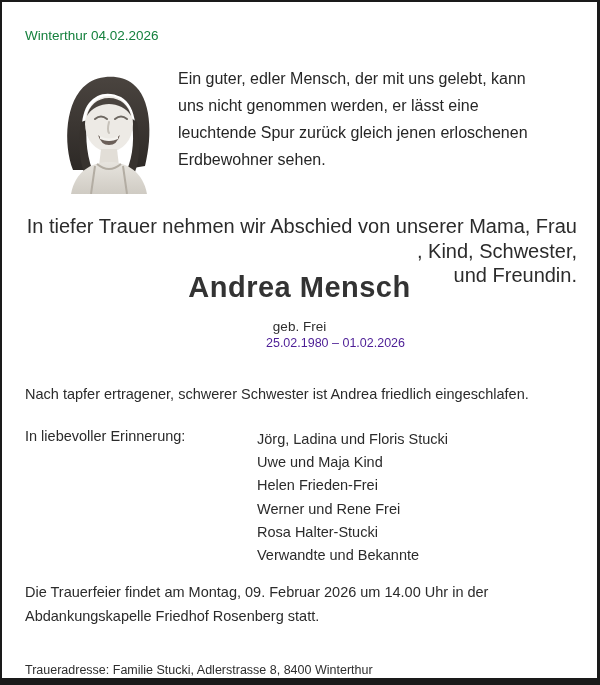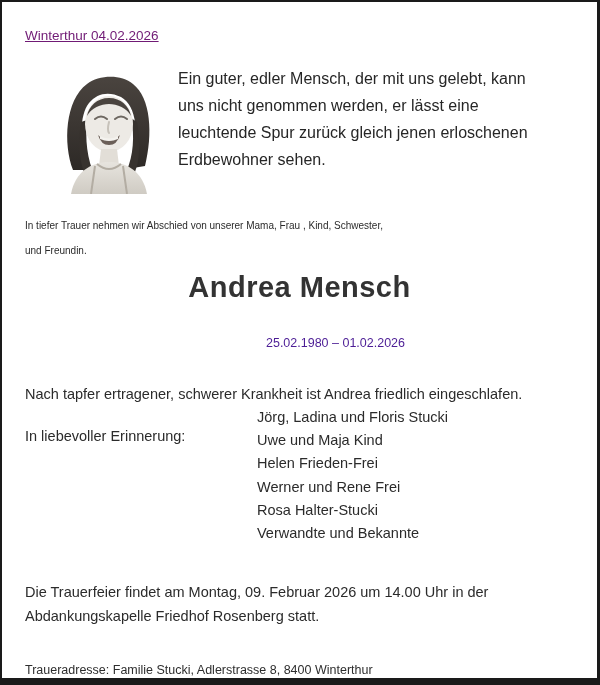--- a/index.html
+++ b/index.html
@@ -18,22 +18,21 @@
     border-color: #1a1a1a;
     border-width: 2px 3px 7px 2px;
     color: #2b2b2b;
     overflow: hidden;
   }
   .dateline {
     position: absolute;
     left: 23px;
     top: 26px;
     font-size: 13.5px;
-    color: #701a75;
-    text-decoration: underline;
+    color: #15803d;
   }
   .photo {
     position: absolute;
     left: 55px;
     top: 70px;
     width: 103px;
     height: 122px;
   }
   .quote {
     position: absolute;
@@ -42,22 +41,23 @@
     width: 400px;
     font-size: 16px;
     line-height: 27px;
     color: #262626;
   }
   .intro {
     position: absolute;
     left: 23px;
     top: 212px;
     width: 552px;
-    font-size: 10px;
+    font-size: 20px;
     line-height: 24.5px;
+    text-align: right;
   }
   .name {
     position: absolute;
     left: 0;
     top: 269px;
     width: 100%;
     margin: 0;
     text-align: center;
     font-size: 29px;
     font-weight: 700;
@@ -92,21 +92,21 @@
   }
   .memory-label {
     position: absolute;
     left: 23px;
     top: 426px;
     font-size: 14.5px;
   }
   .mourners {
     position: absolute;
     left: 255px;
-    top: 404px;
+    top: 426px;
     font-size: 14.5px;
     line-height: 23.2px;
   }
   .funeral {
     position: absolute;
     left: 23px;
     top: 578px;
     width: 530px;
     font-size: 14.5px;
     line-height: 24px;
@@ -169,23 +169,24 @@
     <div>leuchtende Spur zurück gleich jenen erloschenen</div>
     <div>Erdbewohner sehen.</div>
   </div>
 
   <div class="intro">
     <div>In tiefer Trauer nehmen wir Abschied von unserer Mama, Frau , Kind, Schwester,</div>
     <div>und Freundin.</div>
   </div>
 
   <h1 class="name">Andrea Mensch</h1>
+  <div class="maiden">geb. Frei</div>
   <div class="dates">25.02.1980 – 01.02.2026</div>
 
-  <div class="death-note">Nach tapfer ertragener, schwerer Krankheit ist Andrea friedlich eingeschlafen.</div>
+  <div class="death-note">Nach tapfer ertragener, schwerer Schwester ist Andrea friedlich eingeschlafen.</div>
 
   <div class="memory-label">In liebevoller Erinnerung:</div>
   <div class="mourners">
     <div>Jörg, Ladina und Floris Stucki</div>
     <div>Uwe und Maja Kind</div>
     <div>Helen Frieden-Frei</div>
     <div>Werner und Rene Frei</div>
     <div>Rosa Halter-Stucki</div>
     <div>Verwandte und Bekannte</div>
   </div>

